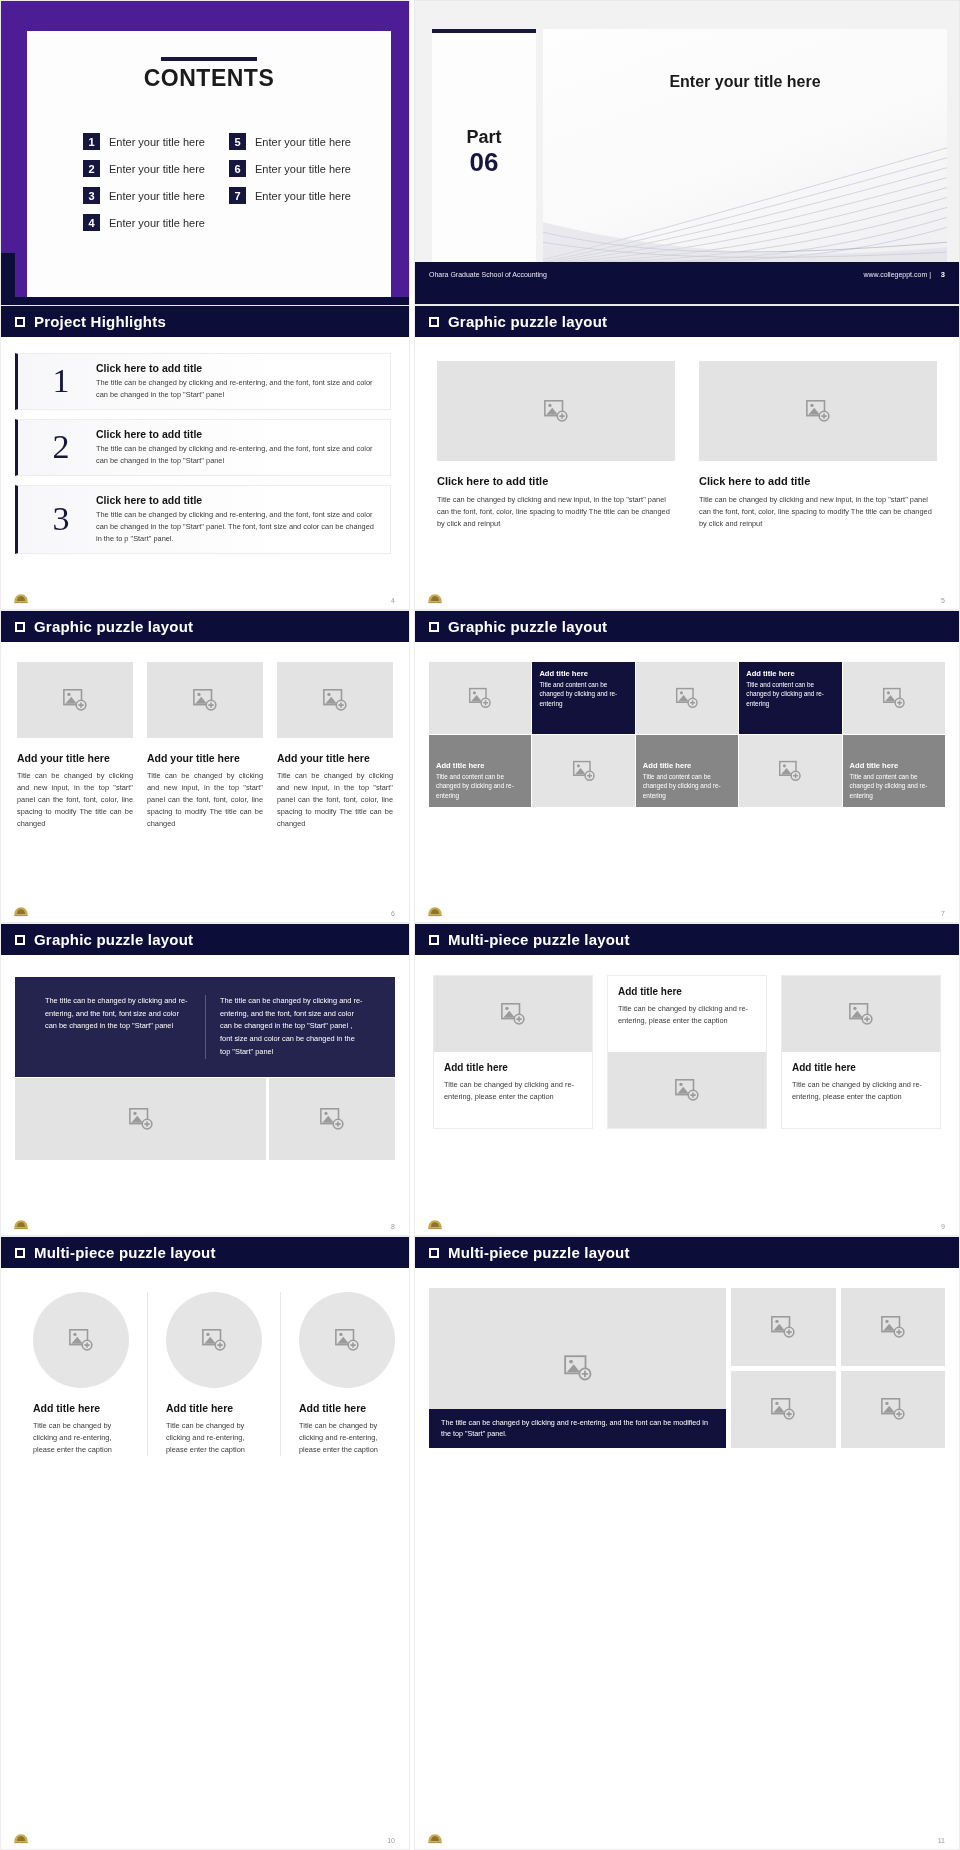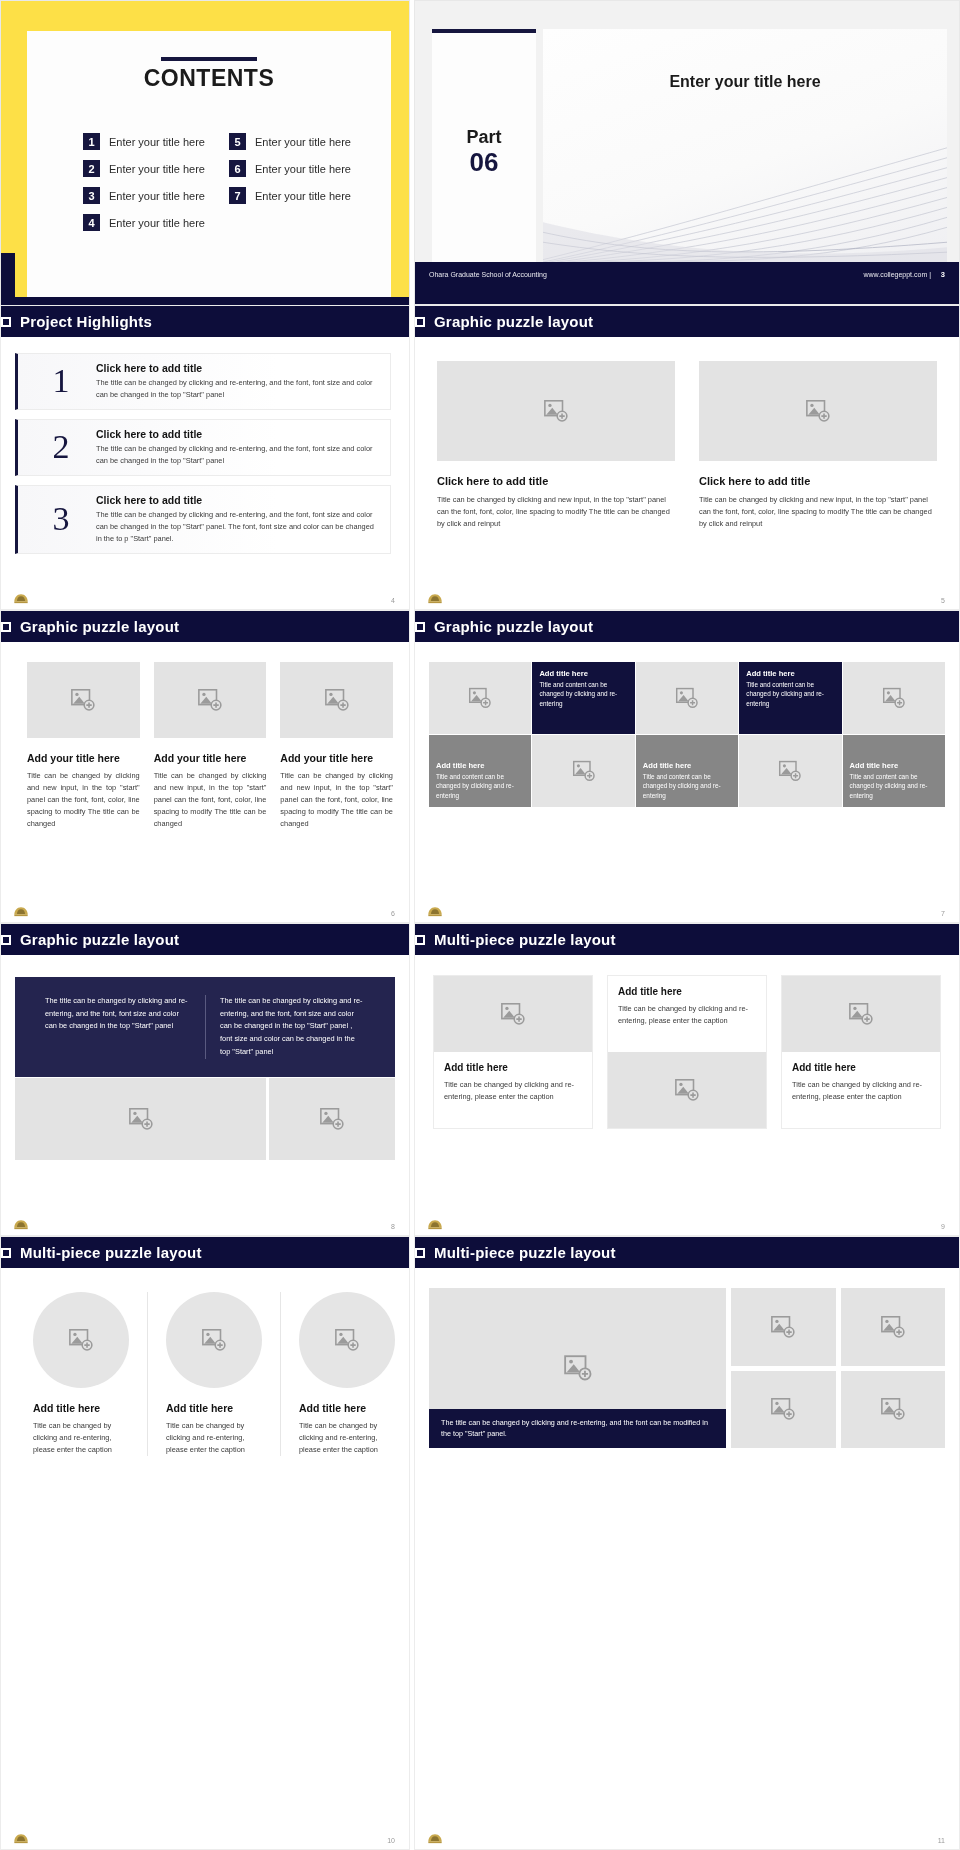--- a/index.html
+++ b/index.html
@@ -21,21 +21,21 @@
 
   
   .slide {
     position: relative;
     background: #ffffff;
     border: 1px solid #e8e8e8;
     overflow: hidden;
   }
 
   
-  .s2 { height: 350px; width: 410px; background:#fde047; }
+  .s2 { height: 350px; width: 410px; background:#4c1d95; }
   .s2 .panel {
     position:absolute; left:26px; top:30px; right:18px; bottom:52px;
     background:#fdfdfd;
   }
   .s2 .navy-bottom {
     position:absolute; left:0; right:0; bottom:0; height:52px; background:#0d0d3a;
   }
   .s2 .navy-left {
     position:absolute; left:0; bottom:0; width:14px; height:96px; background:#0d0d3a;
   }
@@ -78,21 +78,21 @@
   .s3 .stage h2 {
     position:absolute; left:0; right:0; top:44px; text-align:center;
     font-size:16px; font-weight:700; color:#1b1b1b;
   }
   .s3 .stage svg { position:absolute; left:0; bottom:0; width:100%; height:64%; }
 
   
   .cslide { position:relative; background:#fff; border:1px solid #ececec; }
   .bar {
     height:31px; background:#0d0d3a; display:flex; align-items:center;
-    gap:9px;
+    padding-left:14px; gap:9px;
   }
   .bar .sq {
     width:10px; height:10px; border:2px solid #ffffff; flex:0 0 auto;
   }
   .bar .btitle { color:#ffffff; font-size:15px; font-weight:700; letter-spacing:.2px; }
   .foot { position:absolute; left:0; right:0; bottom:4px; height:18px; }
   .foot .crest { position:absolute; left:12px; bottom:0; width:16px; height:12px; }
   .foot .pgno  { position:absolute; right:14px; bottom:1px; font-size:7px; color:#9a9a9a; }
 
   
@@ -116,21 +116,21 @@
   }
   .s4 .txt { flex:1 1 auto; }
   .s4 .txt .h3 { margin-bottom:3px; }
 
   
   .s5 .grid { display:grid; grid-template-columns:1fr 1fr; gap:24px; padding:24px 22px 0 22px; }
   .s5 .ph { height:100px; }
   .s5 .h3 { margin:14px 0 7px; font-size:11px; }
 
   
-  .s6 .grid { display:grid; grid-template-columns:repeat(3,1fr); gap:14px; padding:20px 16px 0 16px;margin-left:10px; }
+  .s6 .grid { display:grid; grid-template-columns:repeat(3,1fr); gap:14px; padding:20px 16px 0 16px; }
   .s6 .ph { height:76px; }
   .s6 .h3 { margin:14px 0 6px; font-size:10.5px; }
   .s6 .body { text-align:justify; }
 
   
   .s7 .mosaic {
     margin:20px 14px 0 14px; display:grid;
     grid-template-columns:repeat(5,1fr); grid-template-rows:72px 72px; gap:1px;
   }
   .s7 .cell { display:flex; align-items:center; justify-content:center; padding:7px; }

